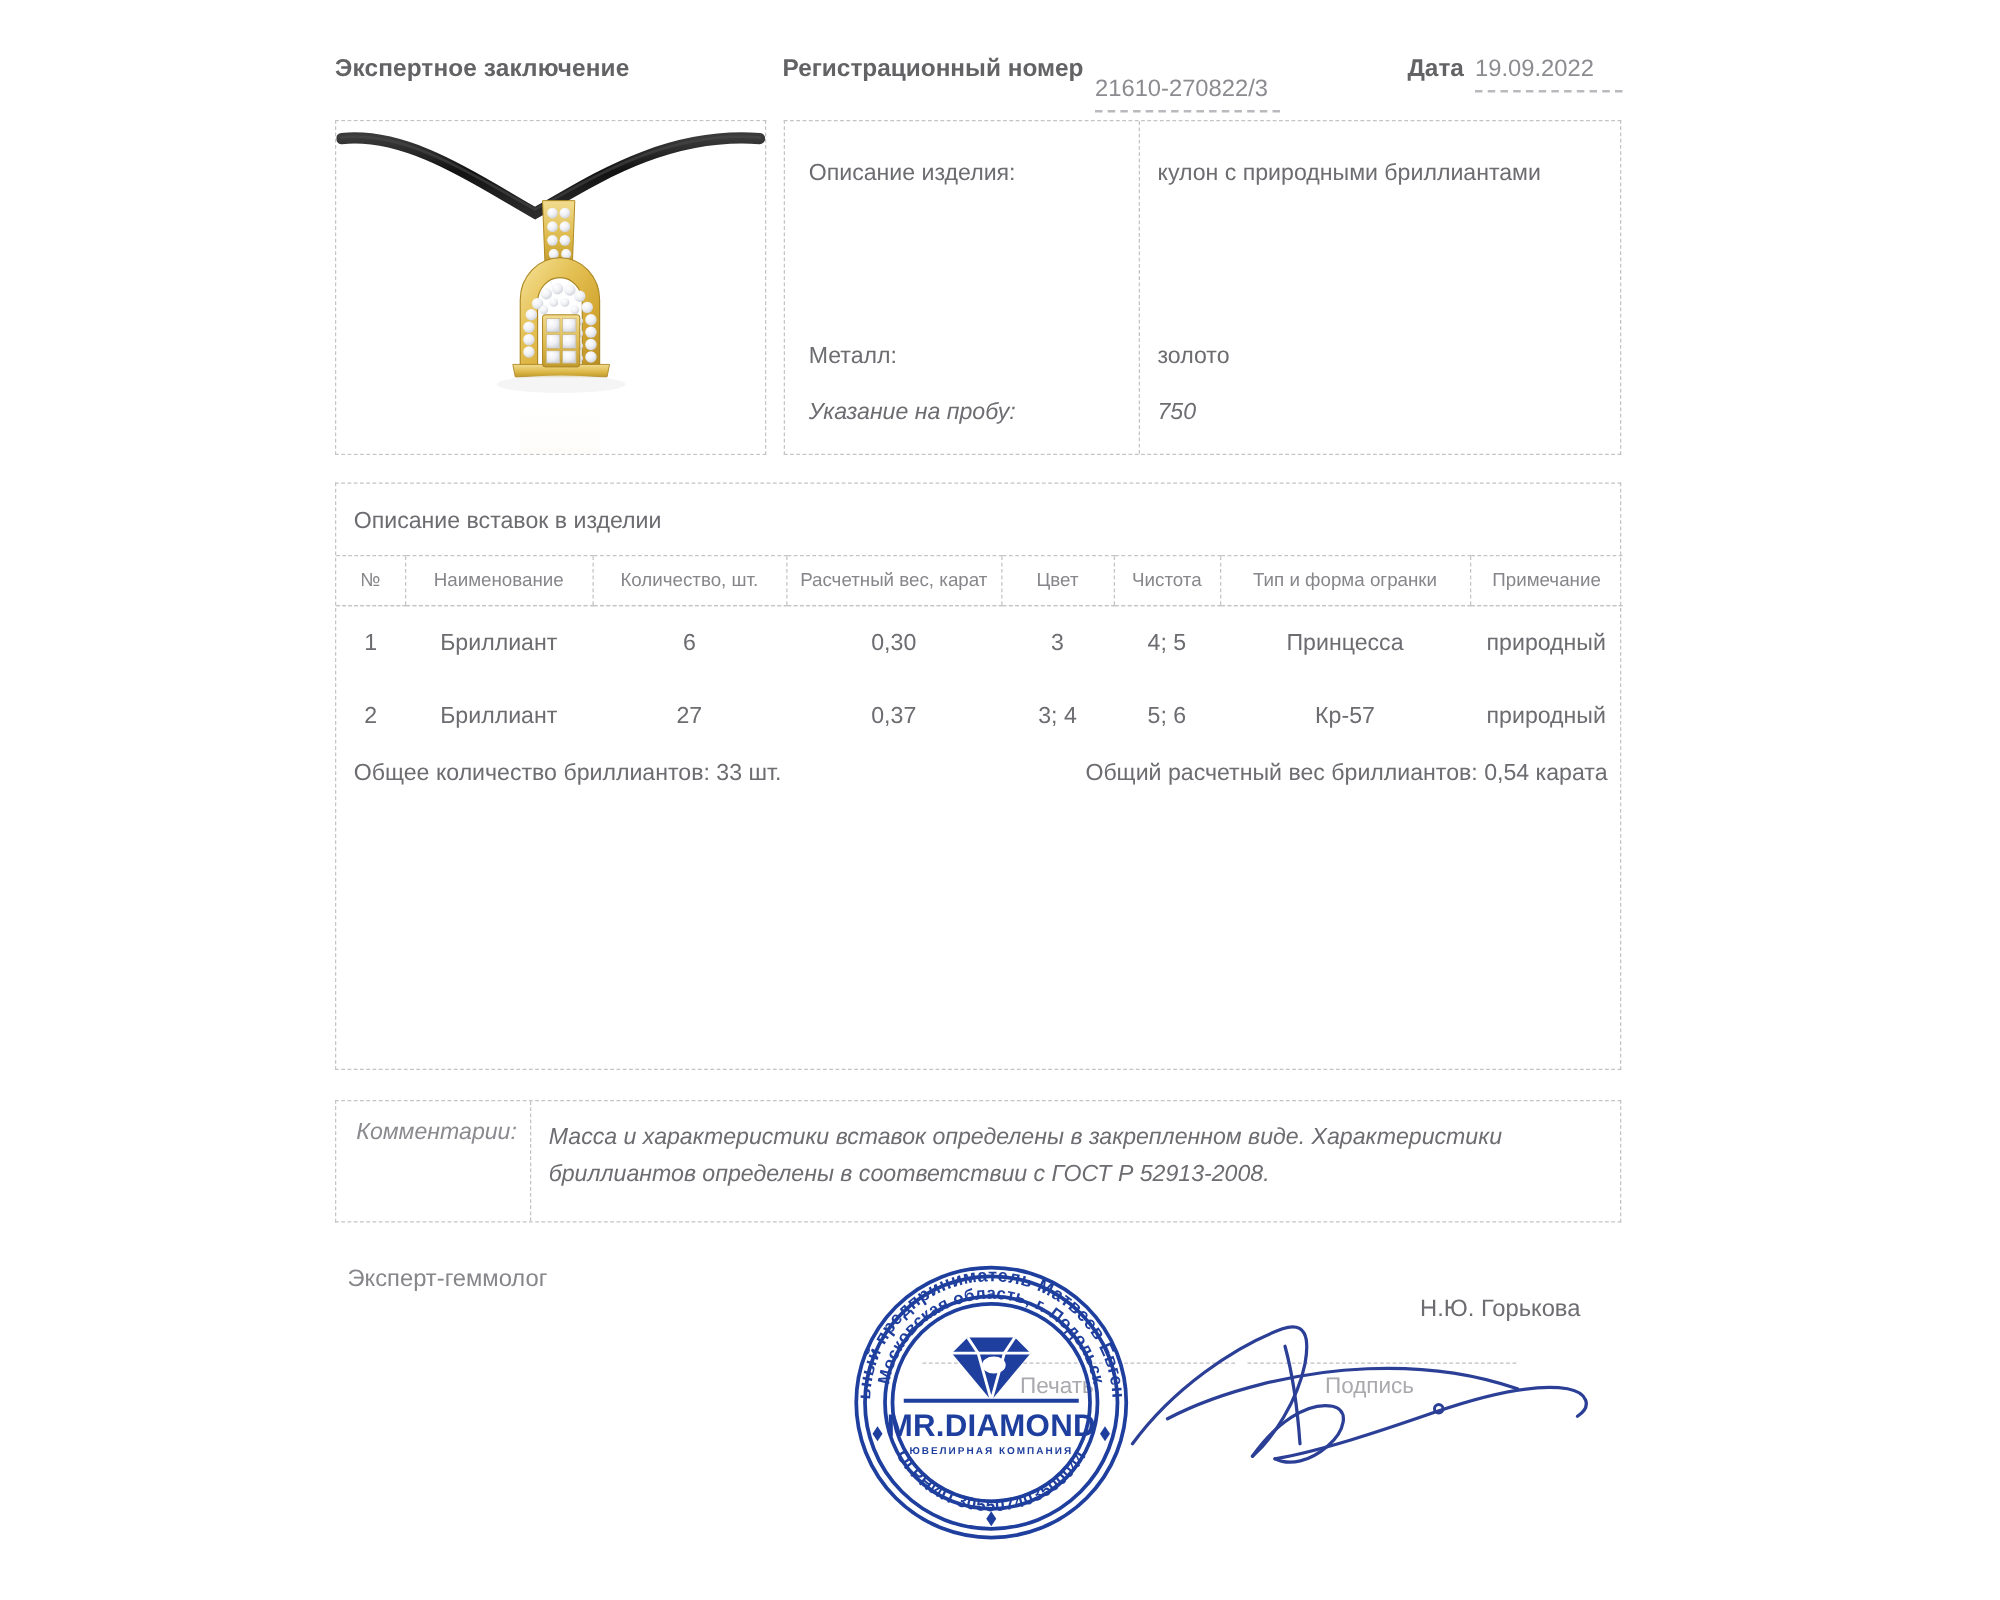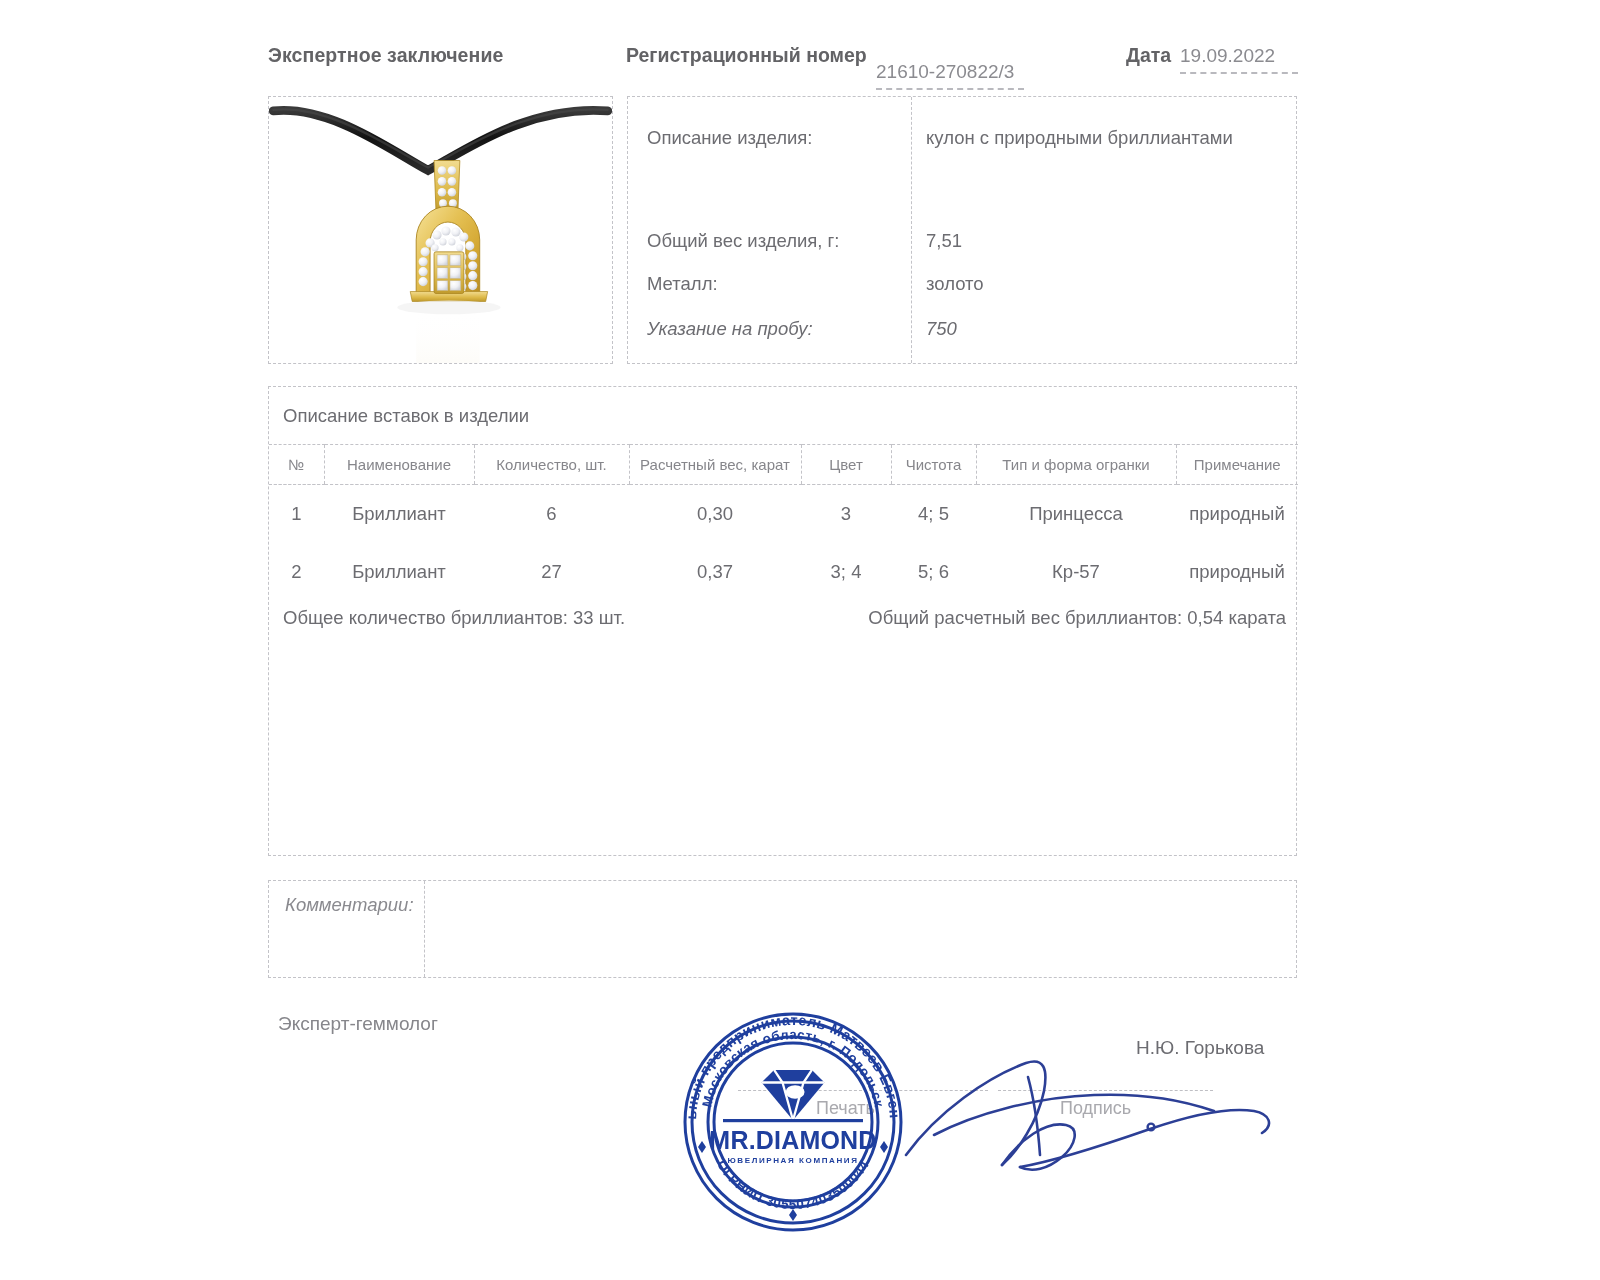--- a/index.html
+++ b/index.html
@@ -427,24 +427,20 @@
   </div>
 
   <div class="dbox desc-panel">
     <div class="desc-divider"></div>
 
     <div class="desc-row" style="top:30px;">
       <div class="desc-label">Описание изделия:</div>
       <div class="desc-value">кулон с природными бриллиантами</div>
     </div>
 
-    <div class="desc-row" style="top:133px;">
-      <div class="desc-label">Общий вес изделия, г:</div>
-      <div class="desc-value">7,51</div>
-    </div>
 
     <div class="desc-row" style="top:176px;">
       <div class="desc-label">Металл:</div>
       <div class="desc-value">золото</div>
     </div>
 
     <div class="desc-row" style="top:221px;font-style:italic;">
       <div class="desc-label">Указание на пробу:</div>
       <div class="desc-value">750</div>
     </div>
@@ -502,20 +498,21 @@
 
     <div class="totals">
       <div class="totals-left">Общее количество бриллиантов: 33 шт.</div>
       <div class="totals-right">Общий расчетный вес бриллиантов: 0,54 карата</div>
     </div>
   </div>
 
   <div class="dbox comments-panel">
     <div class="comments-divider"></div>
     <div class="comments-label">Комментарии:</div>
+    <div class="comments-text">Масса и характеристики вставок определены в закрепленном виде. Характеристики бриллиантов определены в соответствии с ГОСТ Р 52913-2008.</div>
   </div>
 
   <div class="footer">
     <div class="expert-title">Эксперт-геммолог</div>
 
     <div class="seal-slot">
       <div class="seal-line"></div>
       <div class="seal-caption">Печать</div>
     </div>
 

